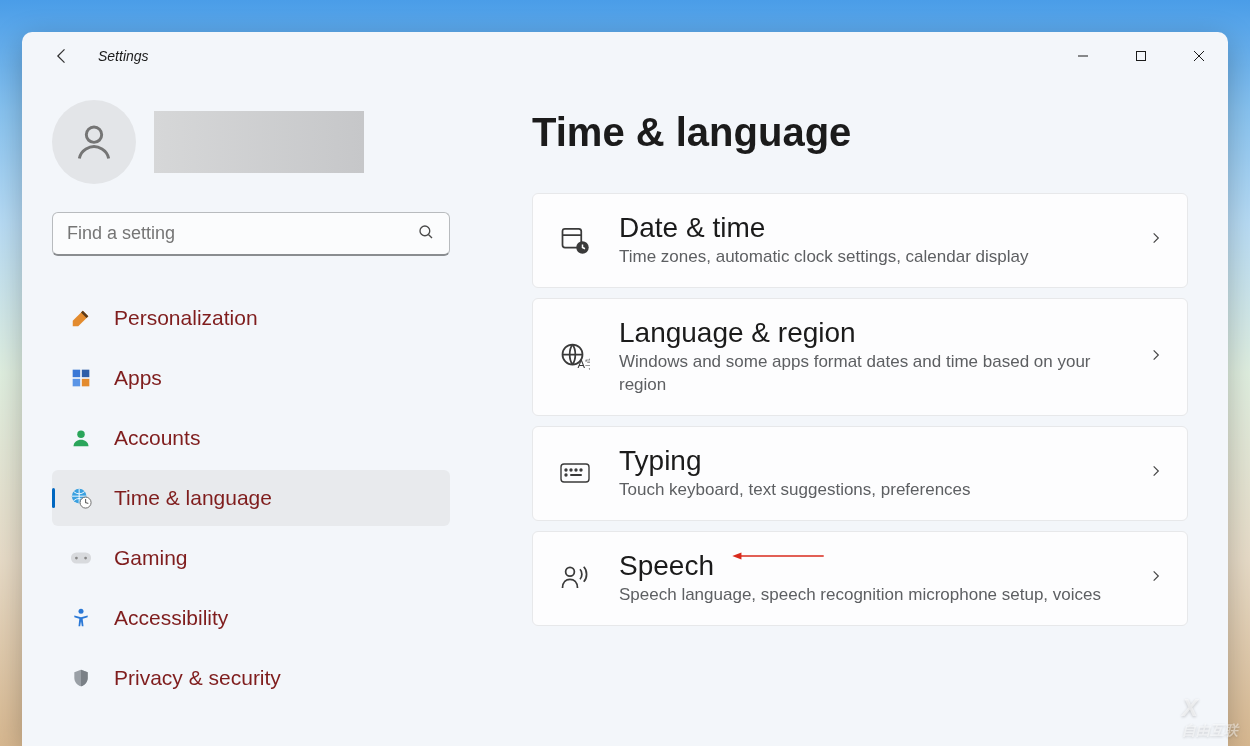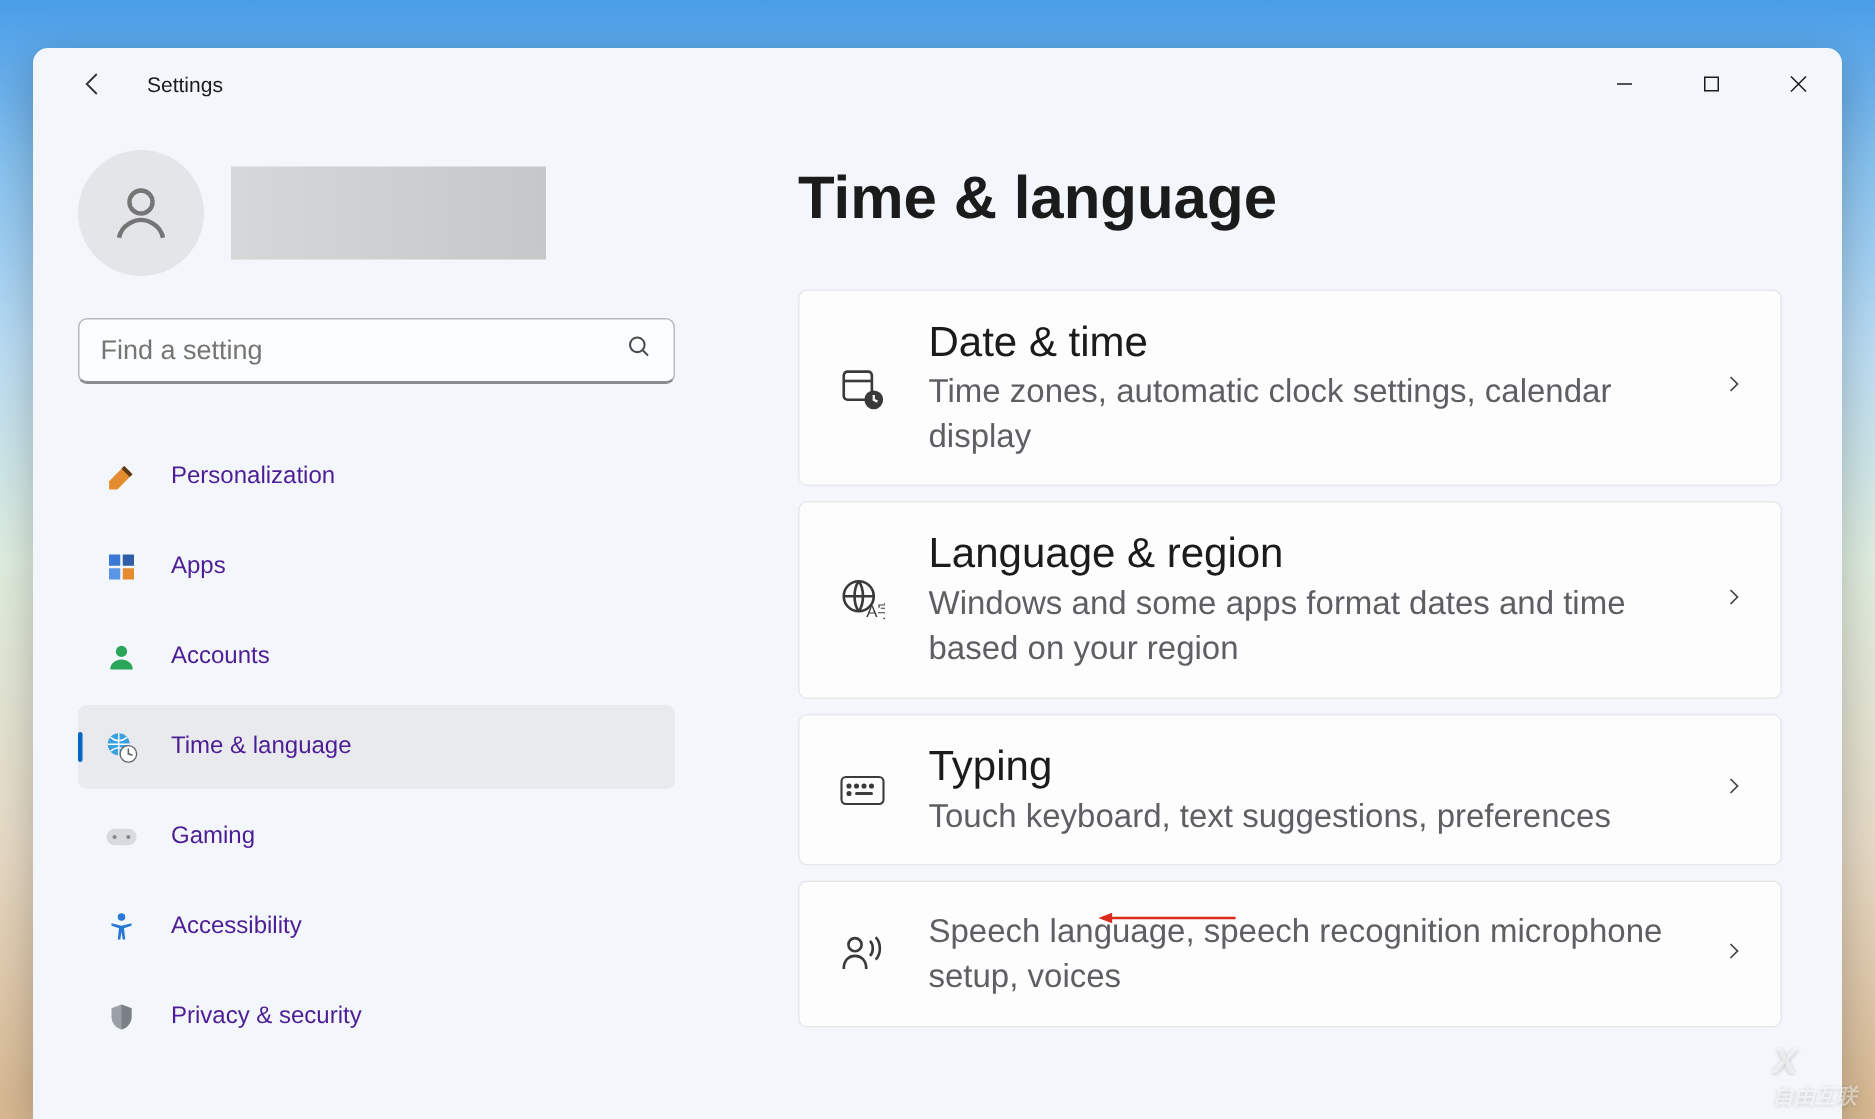--- a/index.html
+++ b/index.html
@@ -23,20 +23,21 @@
     box-shadow: 0 8px 30px rgba(0,0,0,0.25);
     overflow: hidden;
     display: flex;
     flex-direction: column;
   }
   .titlebar {
     height: 48px;
     display: flex;
     align-items: center;
     padding-left: 20px;
+    font-style: italic;
   }
   .back-btn {
     width: 40px; height: 40px;
     display: flex; align-items: center; justify-content: center;
     cursor: pointer;
     color: #333;
   }
   .title-text {
     font-size: 14px;
     color: #1b1b1b;
@@ -129,22 +130,22 @@
     width: 3px;
     background: #0067c0;
     border-radius: 2px;
   }
   .nav-icon {
     width: 22px; height: 22px;
     display: flex; align-items: center; justify-content: center;
     font-size: 18px;
   }
   .nav-label {
-    font-size: 16px;
-    color: #4c1d95;
+    font-size: 21px;
+    color: #7f1d1d;
   }
   .main {
     flex: 1;
     padding: 30px 40px 0 50px;
     overflow: hidden;
   }
   .page-title {
     font-size: 40px;
     font-weight: 600;
     color: #1b1b1b;
@@ -168,21 +169,21 @@
     color: #3a3a3a;
     flex-shrink: 0;
   }
   .card-text { flex: 1; }
   .card-title {
     font-size: 28px;
     color: #1b1b1b;
     margin-bottom: 2px;
   }
   .card-sub {
-    font-size: 22px;
+    font-size: 17px;
     color: #5d5f62;
     line-height: 1.35;
   }
   .chev {
     color: #444;
     flex-shrink: 0;
   }
   .arrow-annot {
     position: absolute;
     left: 680px;
@@ -403,20 +404,21 @@
       <div class="card" style="position:relative;">
         <div class="card-icon">
           <svg width="30" height="30" viewBox="0 0 24 24" fill="none" stroke="currentColor" stroke-width="1.4">
               <circle cx="8" cy="7" r="3.5"></circle>
               <path d="M2 20 C2 15 5 13 8 13 C11 13 14 15 14 20"></path>
               <path d="M16 5 C18 7 18 11 16 13"></path>
               <path d="M19 3 C22 6 22 12 19 15"></path>
             </svg>
         </div>
         <div class="card-text">
+          <div class="card-title">Speech</div>
           <div class="card-sub">Speech language, speech recognition microphone setup, voices</div>
         </div>
         <span class="chev">
           <svg width="14" height="14" viewBox="0 0 24 24" fill="none" stroke="currentColor" stroke-width="2">
               <path d="M8 4l8 8-8 8"></path>
             </svg>
         </span>
         <svg class="arrow-annot" style="position:absolute; left:170px; top:20px;" width="160" height="14" viewBox="0 0 160 14">
           <line x1="160" y1="7" x2="12" y2="7" stroke="#d92a1c" stroke-width="3"></line>
           <polygon points="0,7 16,1 16,13" fill="#d92a1c"></polygon>

